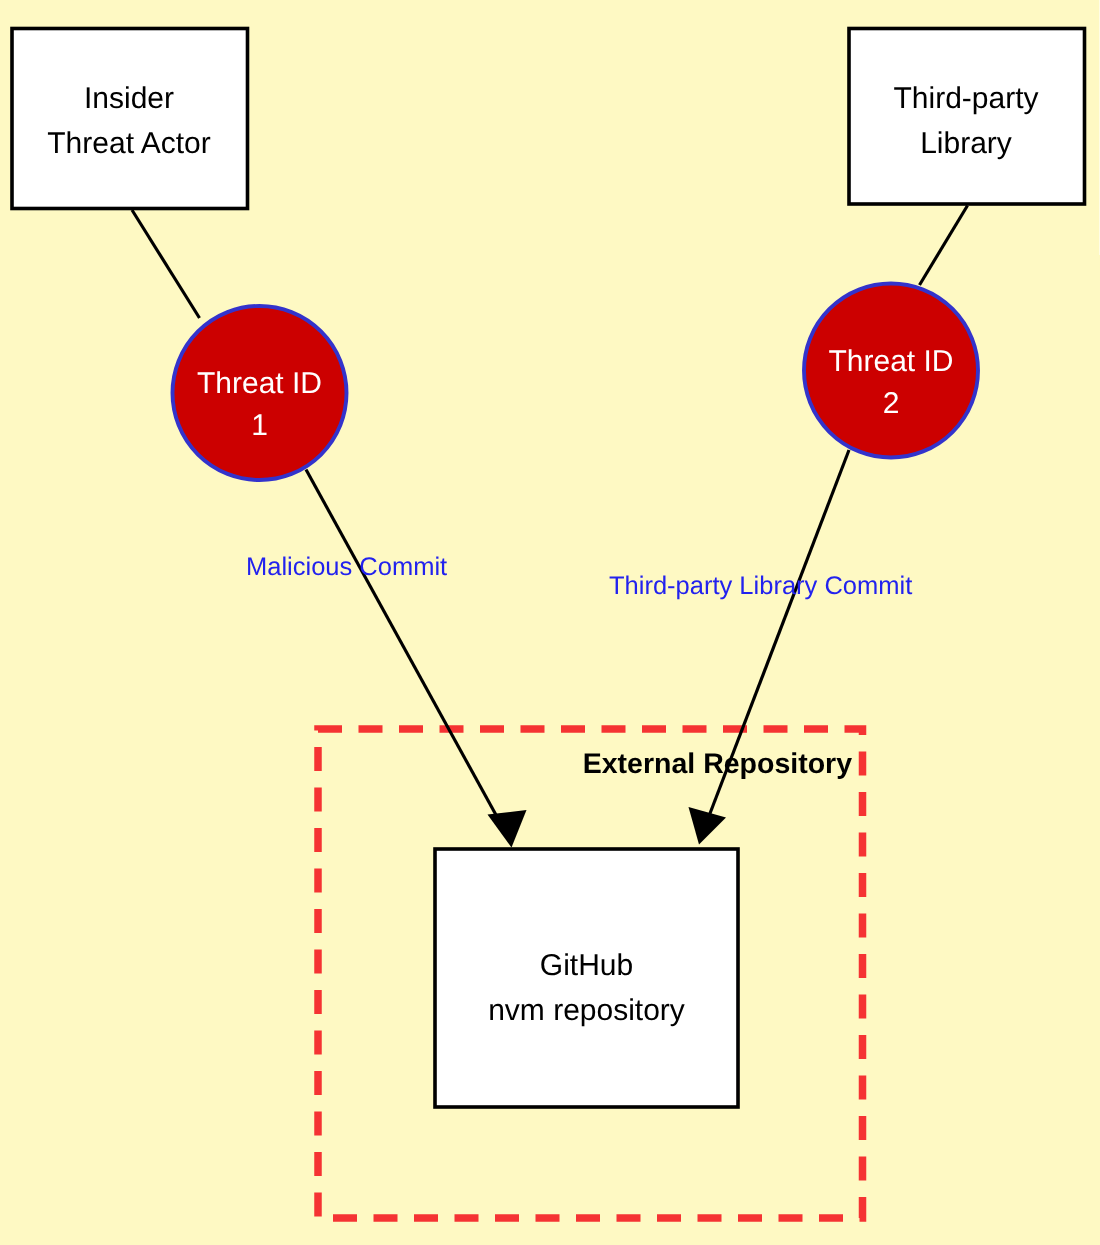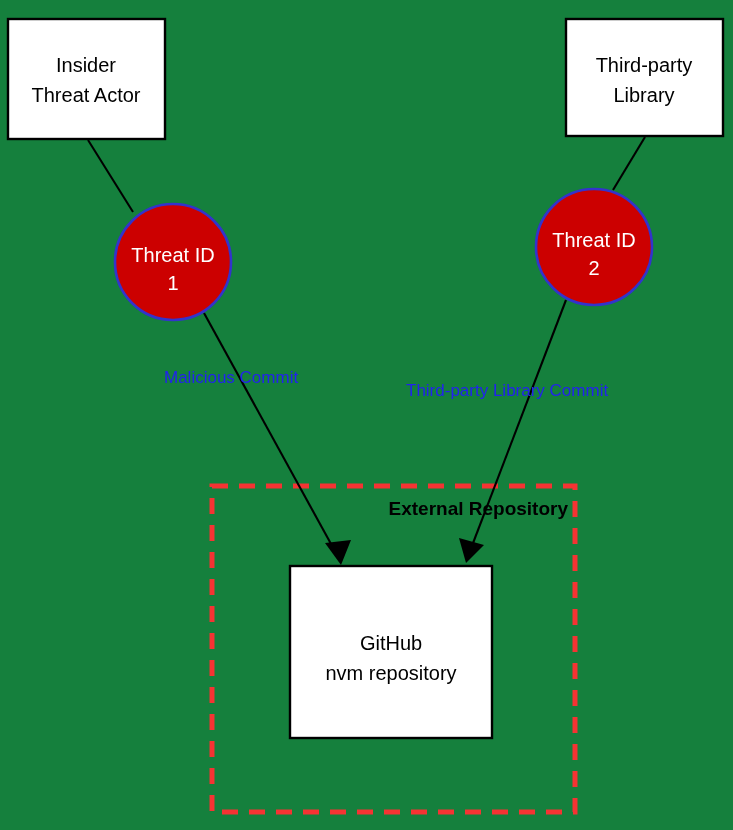--- a/index.html
+++ b/index.html
@@ -7,21 +7,21 @@
     padding: 0;
     background: #ffffff;
   }
   body {
     font-family: "Liberation Sans", sans-serif;
   }
   #canvas {
     position: relative;
     width: 733px;
     height: 830px;
-    background: #15803d;
+    background: #fef9c3;
     overflow: hidden;
   }
   #diagram-svg {
     position: absolute;
     left: 0;
     top: 0;
     width: 733px;
     height: 830px;
   }
   .node-box {

